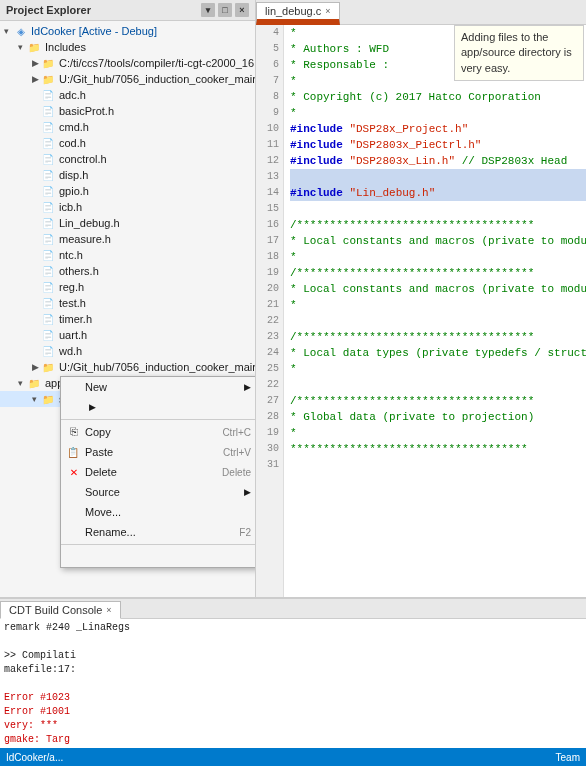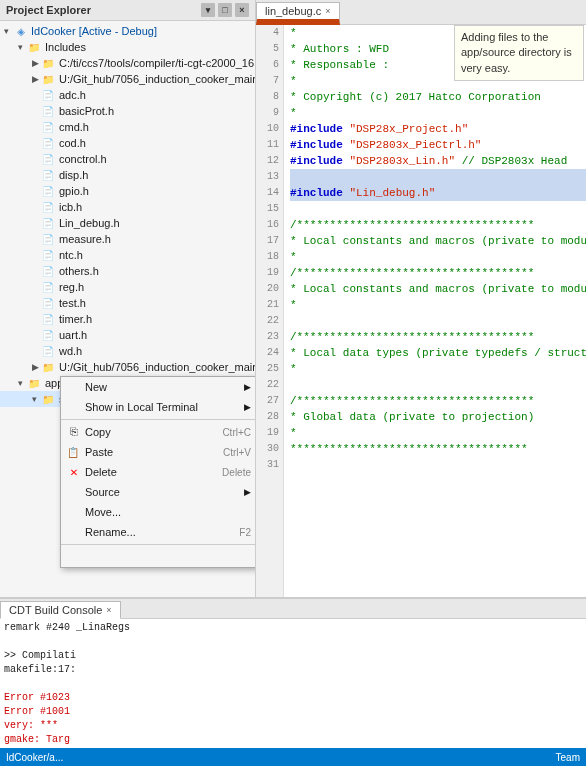--- a/index.html
+++ b/index.html
@@ -536,21 +536,20 @@
 
       <div class="context-menu-overlay">
         <div class="context-menu">
           <div class="context-menu-item">
             <span class="item-icon"></span>
             <span class="item-label">New</span>
             <span class="item-arrow">▶</span>
           </div>
           <div class="context-menu-item">
             <span class="item-icon"></span>
-            <span class="item-label">Show in Local Terminal</span>
             <span class="item-arrow">▶</span>
           </div>
           <div class="context-menu-separator"></div>
           <div class="context-menu-item">
             <span class="item-icon">⎘</span>
             <span class="item-label">Copy</span>
             <span class="item-shortcut">Ctrl+C</span>
           </div>
           <div class="context-menu-item">
             <span class="item-icon">📋</span>

